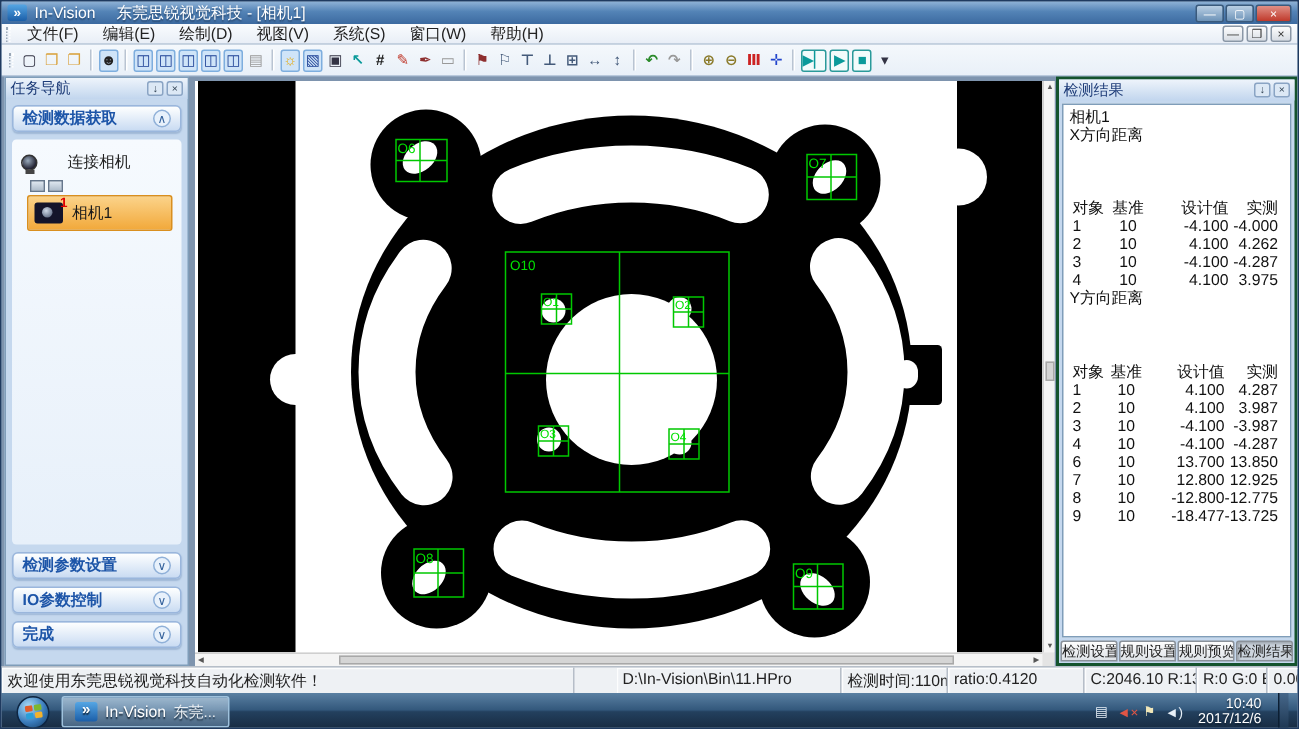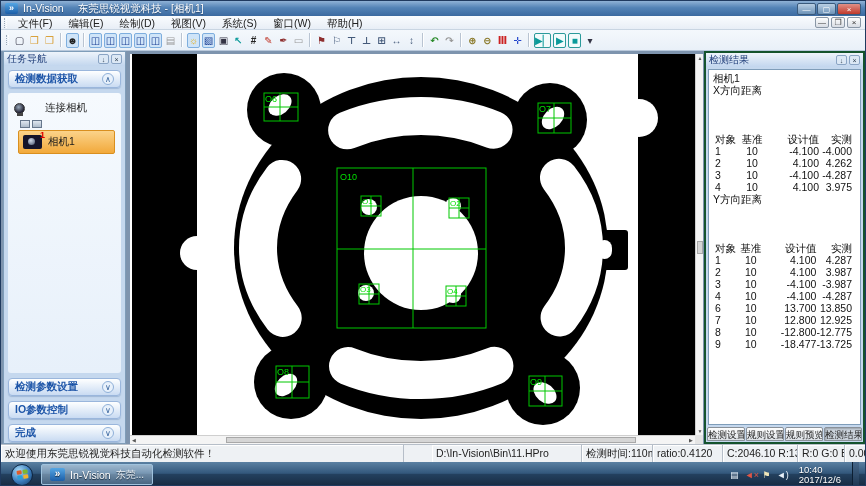--- a/index.html
+++ b/index.html
@@ -28,21 +28,21 @@
 .c-gold{color:#d9a23c}.c-blue{color:#1c3f94}.c-red{color:#c0392b}.c-dred{color:#8e2f2f}.c-teal{color:#0a9a9a}
 .c-green{color:#2a8a2a}.c-gray{color:#999}.c-yellow{color:#e8a800}.c-olive{color:#8a7a2a}.c-navy{color:#445a7a}
 .c-black{color:#222}.c-rred{color:#cc2222}.c-bblue{color:#2244cc}.c-dark{color:#334}
 
 .mainbg{position:absolute;left:0;top:50px;right:0;height:393px;background:#7e94ae;}
 
 .sidebar{position:absolute;left:2px;top:50px;width:123px;height:393px;background:#c5d8ee;border:1px solid #7f9db9;display:flex;flex-direction:column;}
 .phead{height:14px;background:linear-gradient(#eef4fb,#c2d6ee);display:flex;align-items:center;padding:0 3px;font-size:10px;color:#1e3c78;}
 .phead .pbtns{margin-left:auto;display:flex;gap:2px;}
 .pbtn{width:11px;height:10px;font-size:7px;line-height:9px;text-align:center;color:#345;border:1px solid #8aa4c4;background:#dce8f5;border-radius:2px;}
-.sbody{flex:1;display:flex;flex-direction:column;padding:4px 4px 1px 4px;gap:5px;}
+.sbody{flex:1;display:flex;flex-direction:column;padding:4px 4px 11px 4px;gap:5px;}
 .secbar{height:18px;border-radius:4px;background:linear-gradient(#feffff,#c9dbf2);border:1px solid #9ab6dc;display:flex;align-items:center;padding:0 6px;color:#1d55a8;font-weight:bold;font-size:10.5px;box-shadow:0 1px 1px #9fb8d6;}
 .secbar .chev{margin-left:auto;width:12px;height:12px;border-radius:50%;border:1px solid #8fb0d8;background:#e8f1fb;color:#35629c;font-size:8px;line-height:11px;text-align:center;font-weight:normal;}
 .treebox{flex:1;background:linear-gradient(#f6fafe,#e7f0fa);border-radius:3px;padding:6px 2px;}
 .trow{display:flex;align-items:center;gap:20px;padding:2px 4px;font-size:10.5px;color:#222;}
 .webcam{width:11px;height:11px;border-radius:50%;background:radial-gradient(circle at 40% 35%,#9ab,#223 70%);border:1px solid #333;position:relative;}
 .webcam::after{content:"";position:absolute;left:2px;bottom:-3px;width:6px;height:3px;background:#444;}
 .minirow{display:flex;gap:2px;padding:3px 0 0 10px;}
 .minisq{width:10px;height:8px;border:1px solid #66778c;background:linear-gradient(#dfe7f0,#aebccb);}
 .selrow{display:flex;align-items:center;gap:6px;height:24px;margin:2px 4px 0 8px;padding:0 4px;background:linear-gradient(#fbd38a,#f2a93b);border:1px solid #d98f1f;border-radius:2px;font-size:10.5px;color:#1a1a1a;}
 .camico{position:relative;width:19px;height:14px;background:#14142a;border-radius:2px;flex:0 0 auto;}
@@ -80,21 +80,21 @@
 .orbflag{display:grid;grid-template-columns:5px 5px;grid-template-rows:4px 4px;gap:1px;transform:rotate(-8deg);}
 .orbflag i{border-radius:1px;}
 .orbflag i:nth-child(1){background:#e05c2a;}.orbflag i:nth-child(2){background:#7db72f;}
 .orbflag i:nth-child(3){background:#2a9fd8;}.orbflag i:nth-child(4){background:#f2b22d;}
 .taskbtn{height:21px;min-width:112px;display:flex;align-items:center;gap:5px;padding:0 8px;border-radius:2px;border:1px solid #9fc2dd;background:linear-gradient(rgba(220,237,250,.55),rgba(130,170,205,.45));color:#fff;font-size:10.5px;text-shadow:0 1px 1px #123;}
 .taskbtn .applogo{width:15px;height:13px;font-size:10px;line-height:12px;}
 .tray{margin-left:auto;display:flex;align-items:center;gap:5px;padding-right:4px;}
 .trayico{color:#e8f0f8;font-size:9px;width:11px;text-align:center;}
 .trayico.red{color:#e05545;}
 .trayico.flag{color:#f0e6b8;}
-.clock{color:#fff;font-size:9.5px;line-height:10px;text-align:left;padding:0 6px;text-shadow:0 1px 1px #123;}
+.clock{color:#fff;font-size:9.5px;line-height:10px;text-align:right;padding:0 6px;text-shadow:0 1px 1px #123;}
 .showdesk{width:7px;height:25px;border-left:1px solid #0c1f33;background:linear-gradient(#46678a,#1c3550);}
 </style>
 </head>
 <body>
 
 <div id="screen">
 
   <div class="titlebar">
     <div class="applogo">»</div>
     <div class="titletext"><b>In-Vision</b><span>东莞思锐视觉科技 - [相机1]</span></div>
@@ -425,21 +425,21 @@
       <div class="rtab">规则设置</div>
       <div class="rtab">规则预览</div>
       <div class="rtab active">检测结果</div>
     </div>
   </div>
 
   <div class="statusbar">
     <div class="sseg grow">欢迎使用东莞思锐视觉科技自动化检测软件！</div>
     <div class="sseg" style="width:150px;margin-left:28px;">D:\In-Vision\Bin\11.HPro</div>
     <div class="sseg" style="width:71px;">检测时间:110ms</div>
-    <div class="sseg" style="width:70px;">ratio:0.4120</div>
+    <div class="sseg" style="width:91px;">ratio:0.4120</div>
     <div class="sseg" style="width:75px;">C:2046.10 R:1327.66</div>
     <div class="sseg" style="width:47px;">R:0 G:0 B:0</div>
     <div class="sseg" style="width:20px;border-right:none;">0.00</div>
   </div>
 
   <div class="taskbar">
     <div class="orb">
       <div class="orbflag">
           <i></i>
           <i></i>

